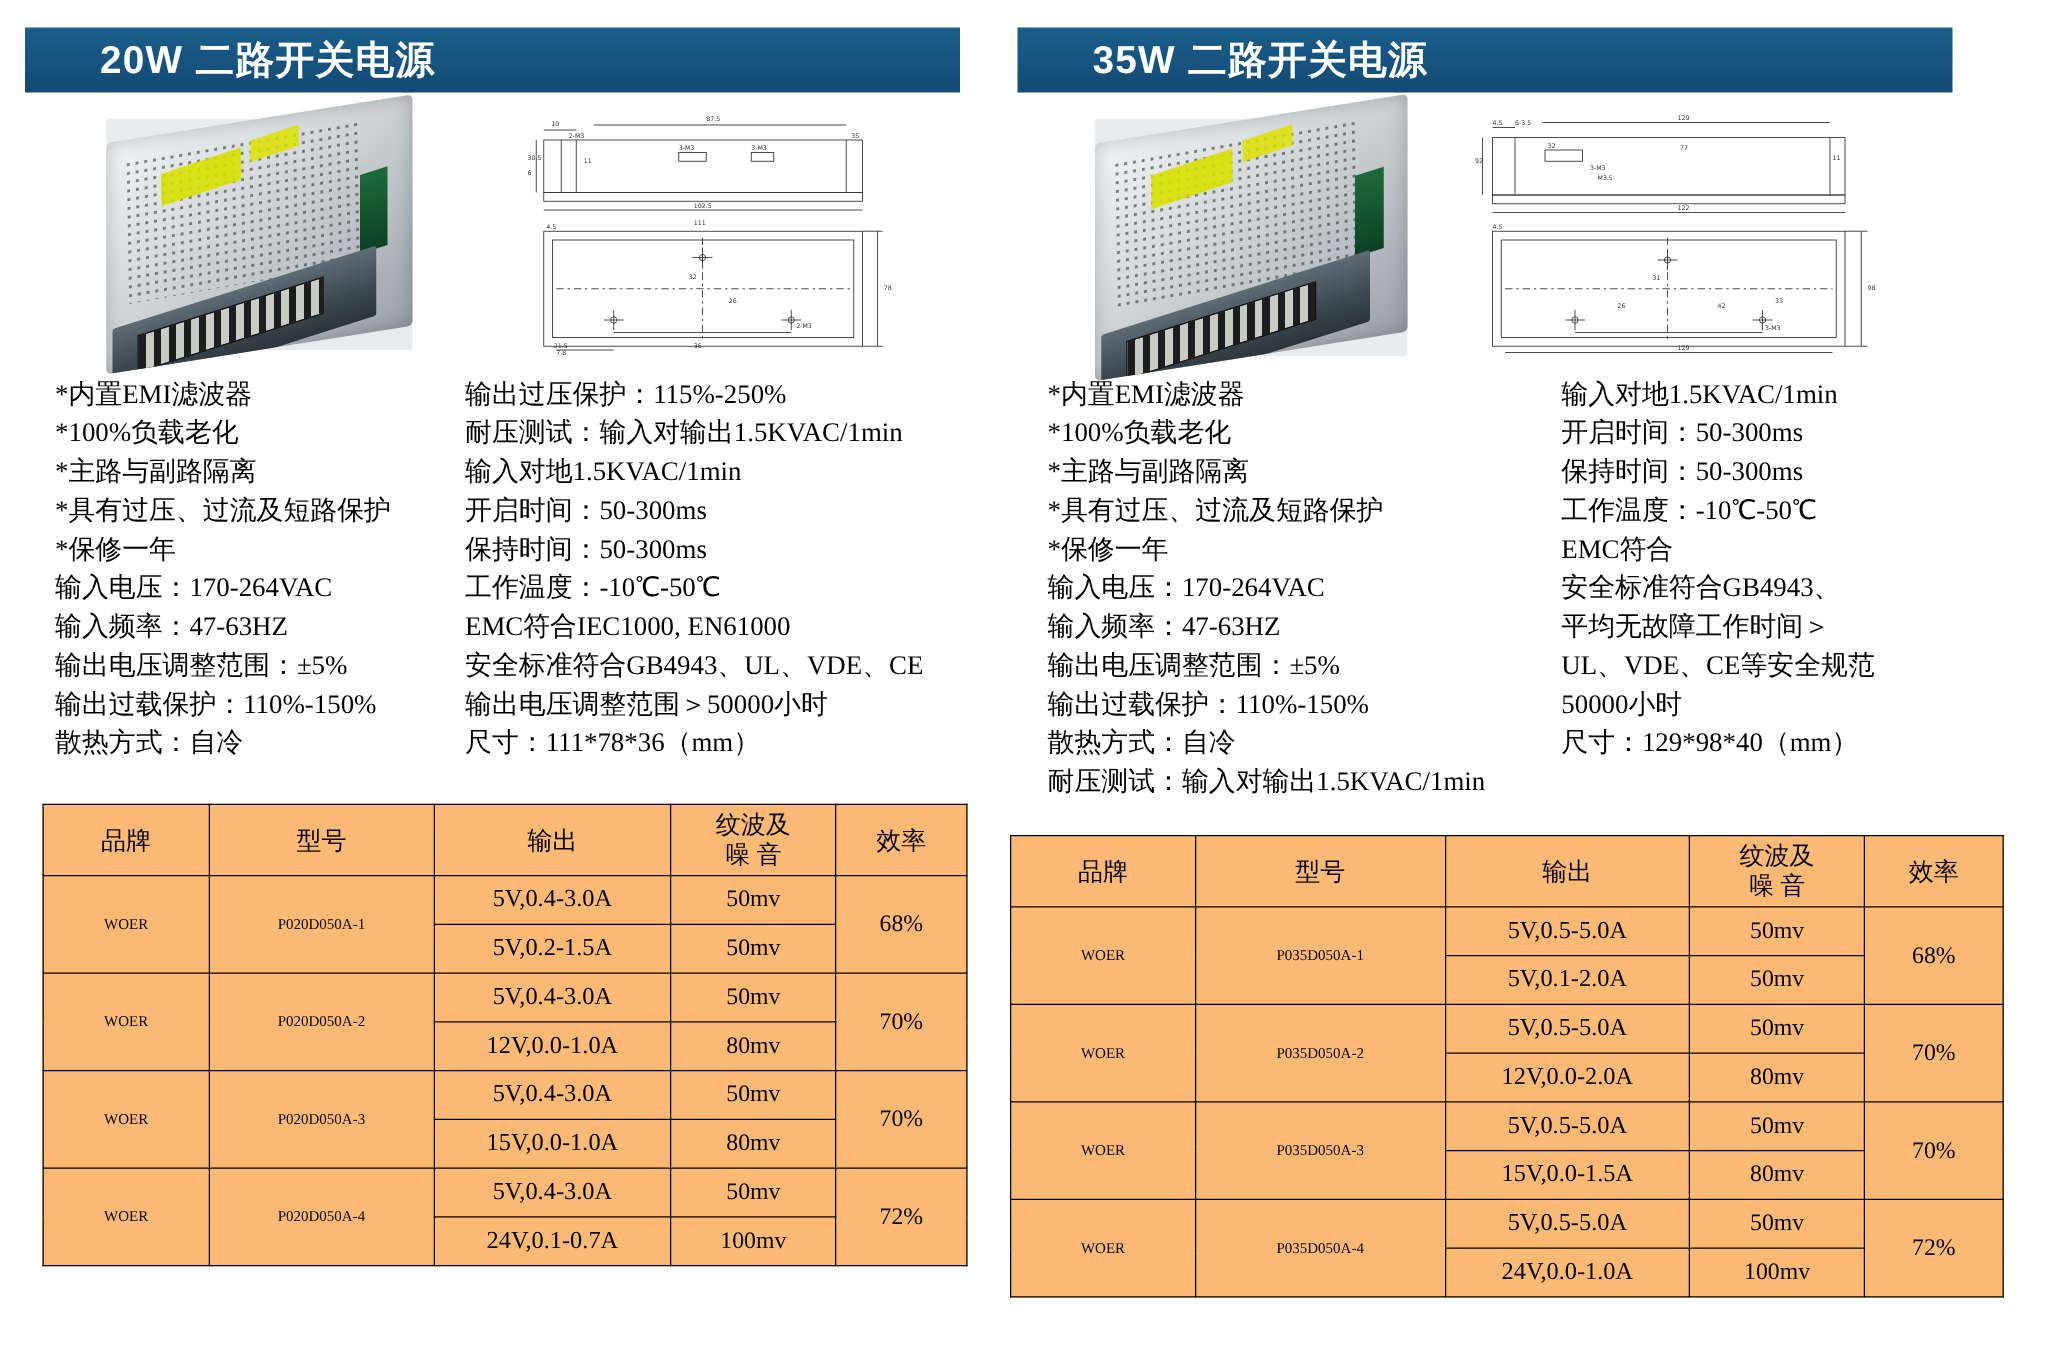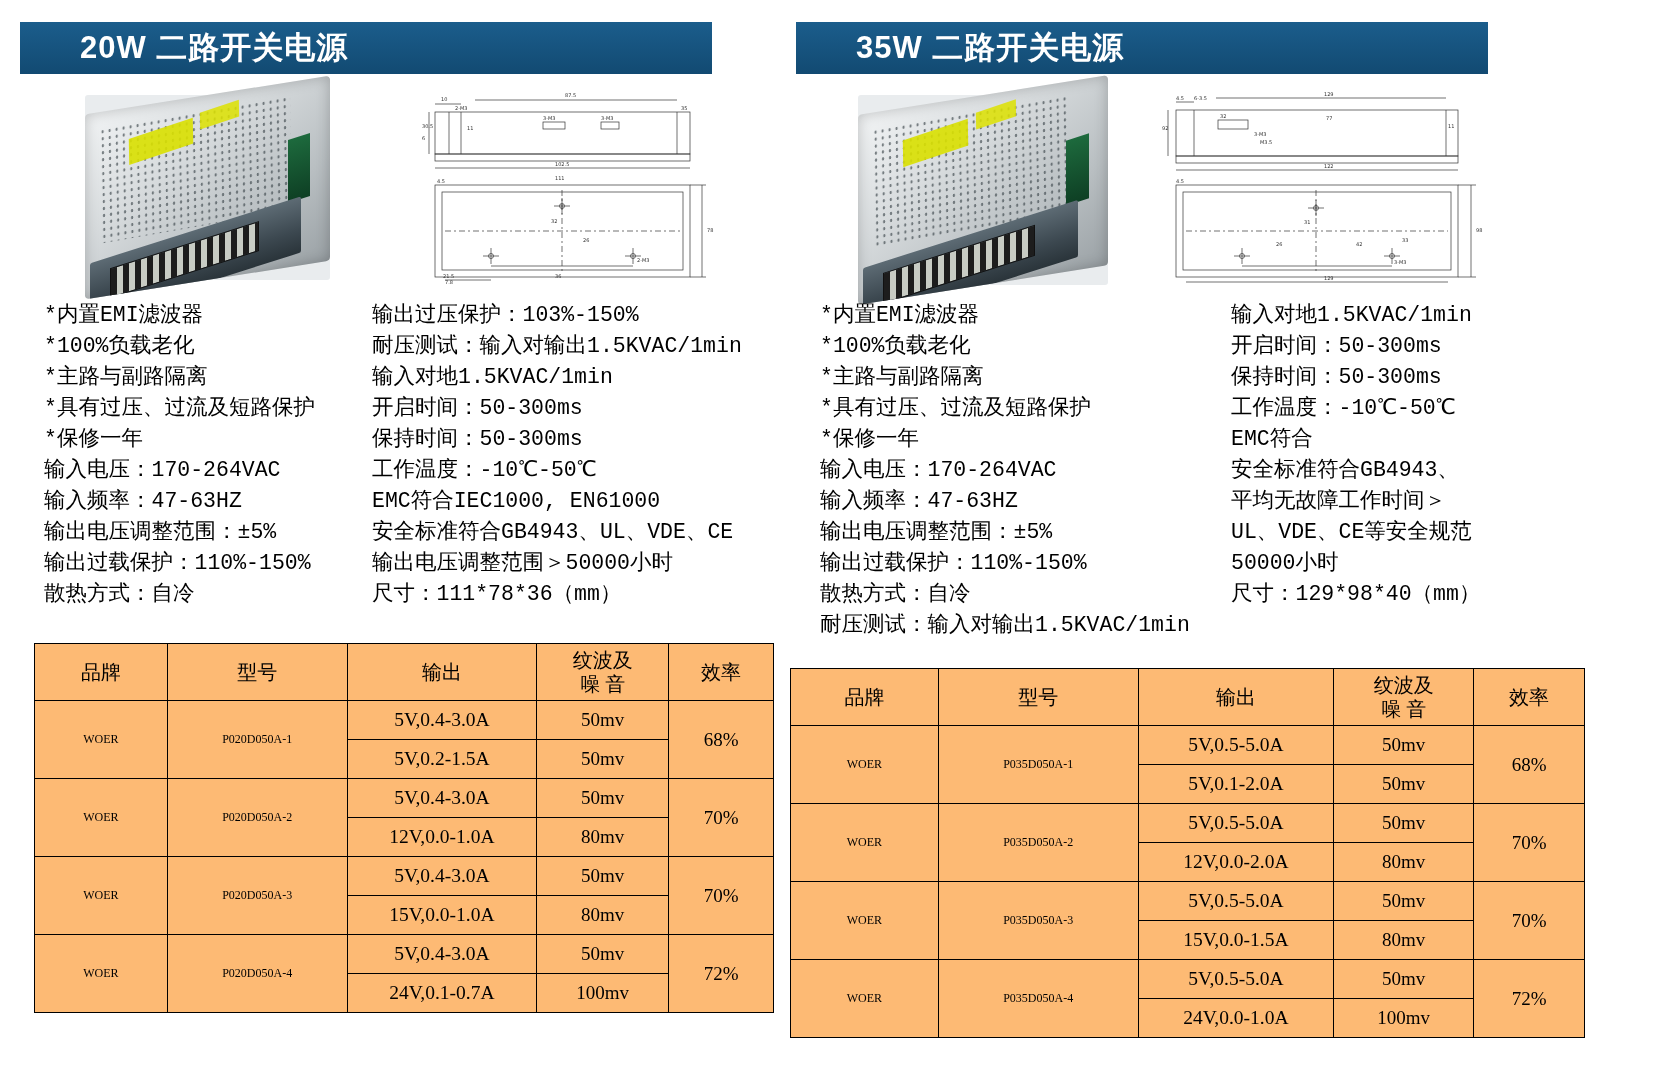--- a/index.html
+++ b/index.html
@@ -20,28 +20,28 @@
     width: 1654px;
     height: 1080px;
   }
   .panel {
     position: absolute;
     top: 0;
     width: 800px;
     height: 1080px;
   }
   .panel-left { left: 20px; }
-  .panel-right { left: 796px; }
+  .panel-right { left: 814px; }
 
   
   .title-bar {
     position: absolute;
     left: 0;
     top: 22px;
-    width: 692px;
+    width: 748px;
     height: 52px;
     background: #15527e;
     background: linear-gradient(to bottom, #1b5d8c 0%, #124a72 100%);
   }
   .title-text {
     position: absolute;
     left: 60px;
     top: 0;
     height: 52px;
     line-height: 52px;
@@ -135,21 +135,21 @@
     background: #ffffff;
   }
   .drawing svg { display: block; }
 
   
   .spec-col {
     position: absolute;
     font-size: 21.5px;
     line-height: 31px;
     white-space: nowrap;
-    font-family: Liberation Mono, monospace;
+    font-family: Liberation Serif, serif;
   }
   .spec-col div { white-space: nowrap; }
 
   
   table.spec-table {
     position: absolute;
     border-collapse: collapse;
     font-size: 19px;
     font-family: "Liberation Serif", "DejaVu Serif", serif;
     background: #fdba74;
@@ -264,21 +264,21 @@
       <div>*具有过压、过流及短路保护</div>
       <div>*保修一年</div>
       <div>输入电压：170-264VAC</div>
       <div>输入频率：47-63HZ</div>
       <div>输出电压调整范围：±5%</div>
       <div>输出过载保护：110%-150%</div>
       <div>散热方式：自冷</div>
     </div>
 
     <div class="spec-col" style="left:352px; top:300px; width:430px;">
-      <div>输出过压保护：103%-150%</div>
+      <div>输出过压保护：115%-250%</div>
       <div>耐压测试：输入对输出1.5KVAC/1min</div>
       <div>输入对地1.5KVAC/1min</div>
       <div>开启时间：50-300ms</div>
       <div>保持时间：50-300ms</div>
       <div>工作温度：-10℃-50℃</div>
       <div>EMC符合IEC1000, EN61000</div>
       <div>安全标准符合GB4943、UL、VDE、CE</div>
       <div>输出电压调整范围＞50000小时</div>
       <div>尺寸：111*78*36（mm）</div>
     </div>

